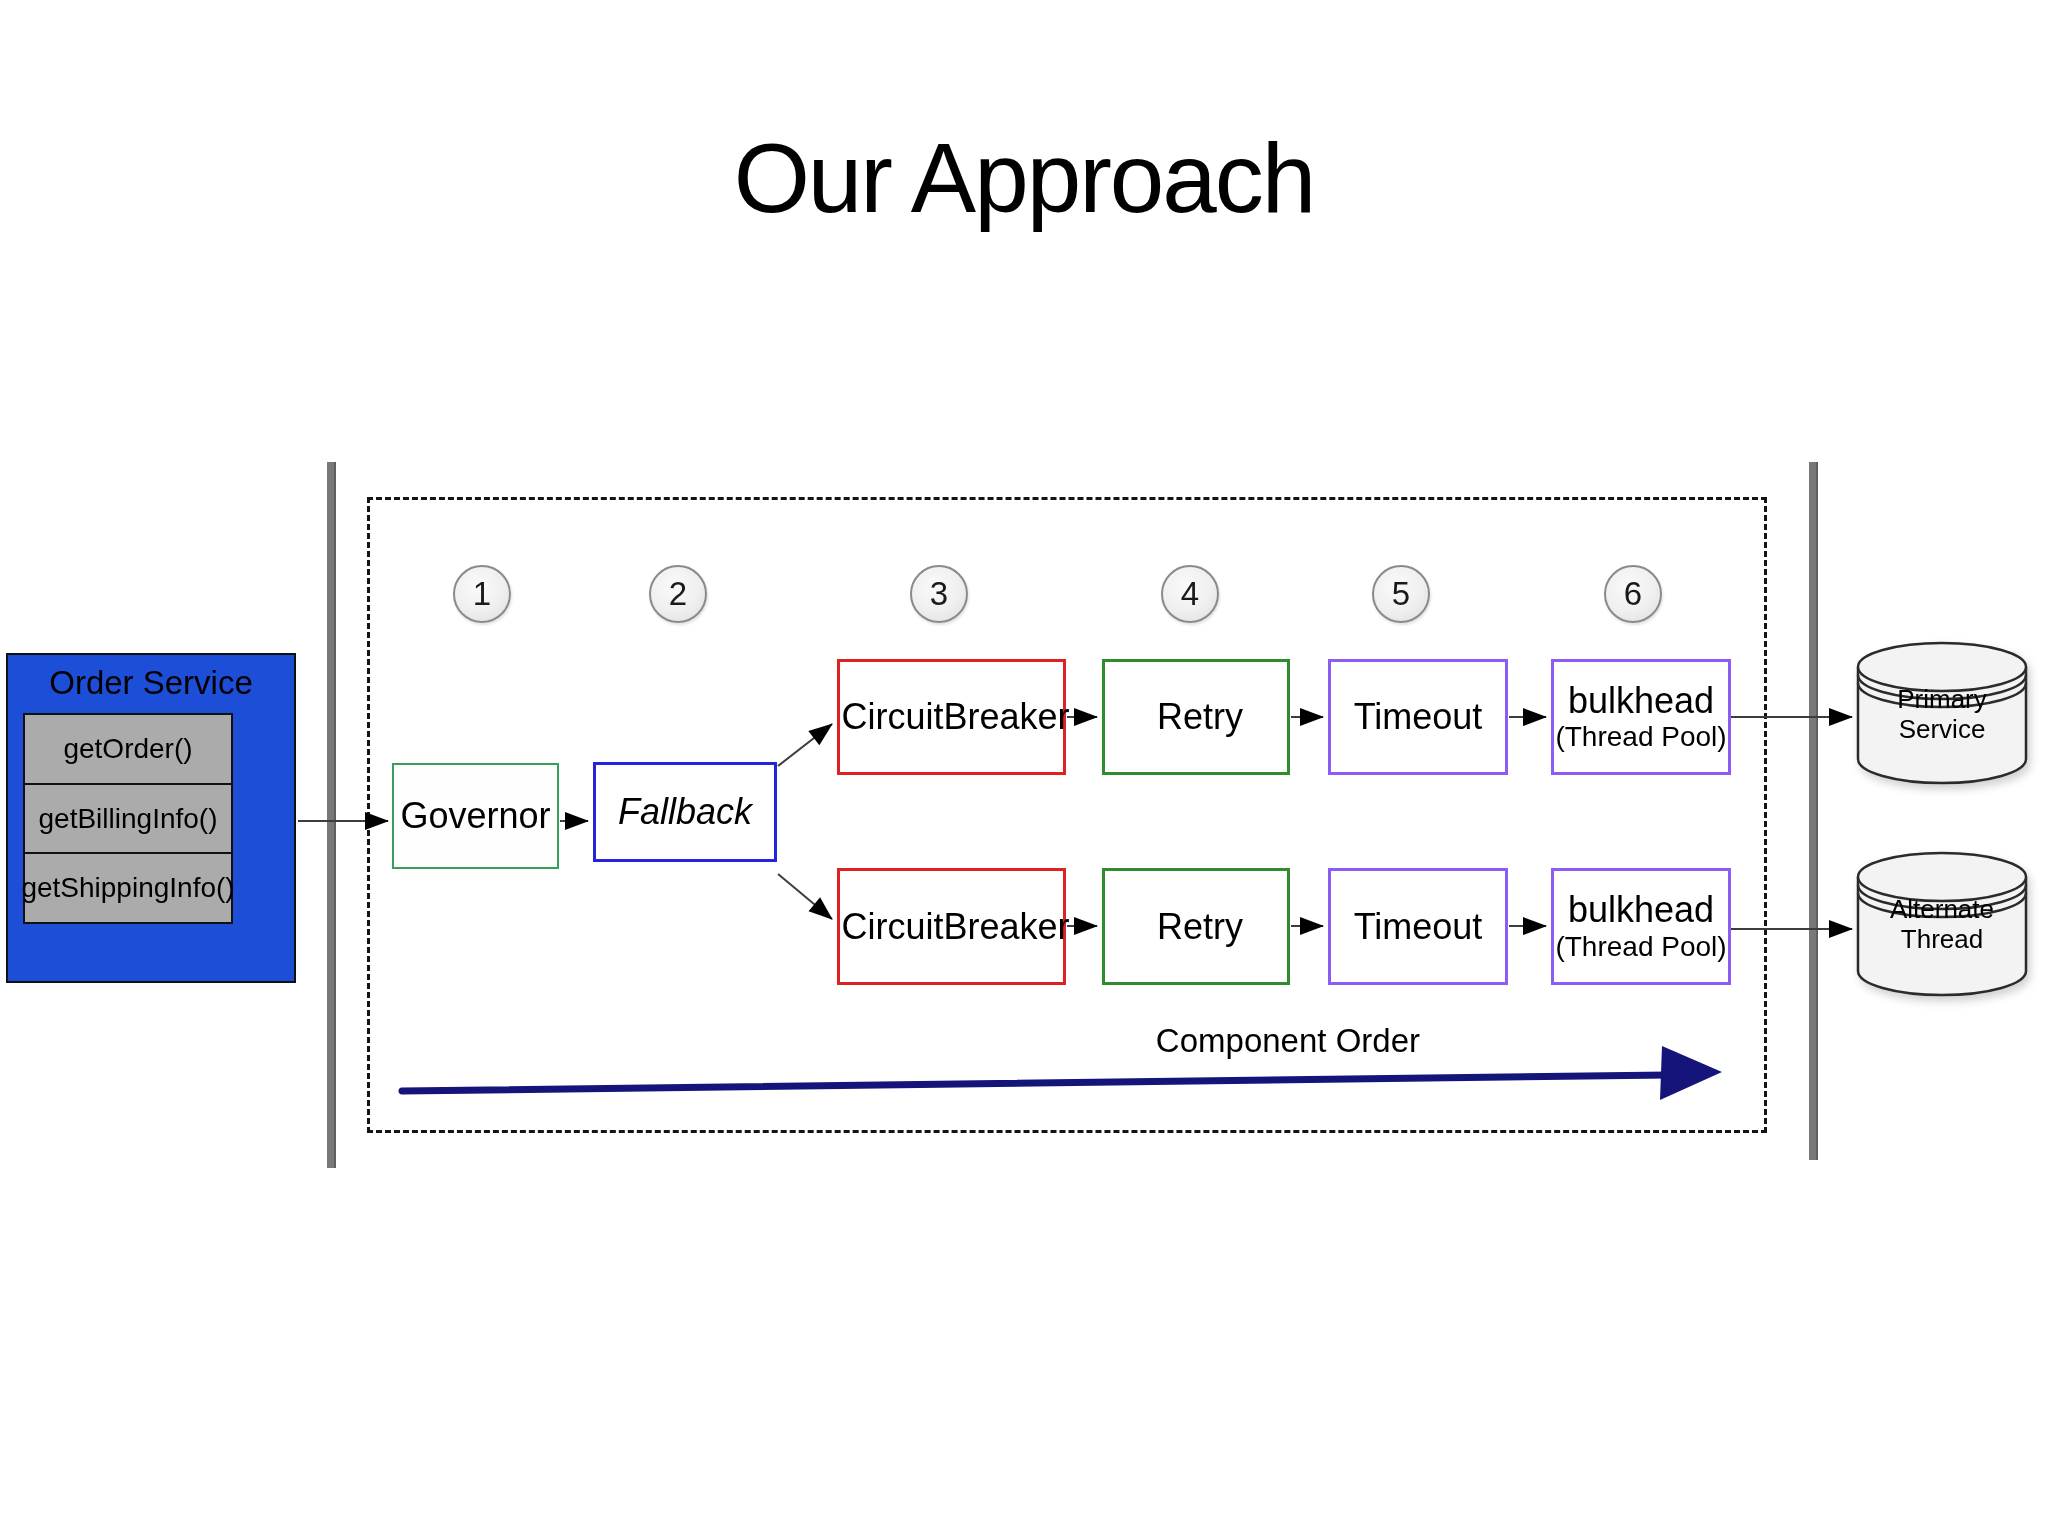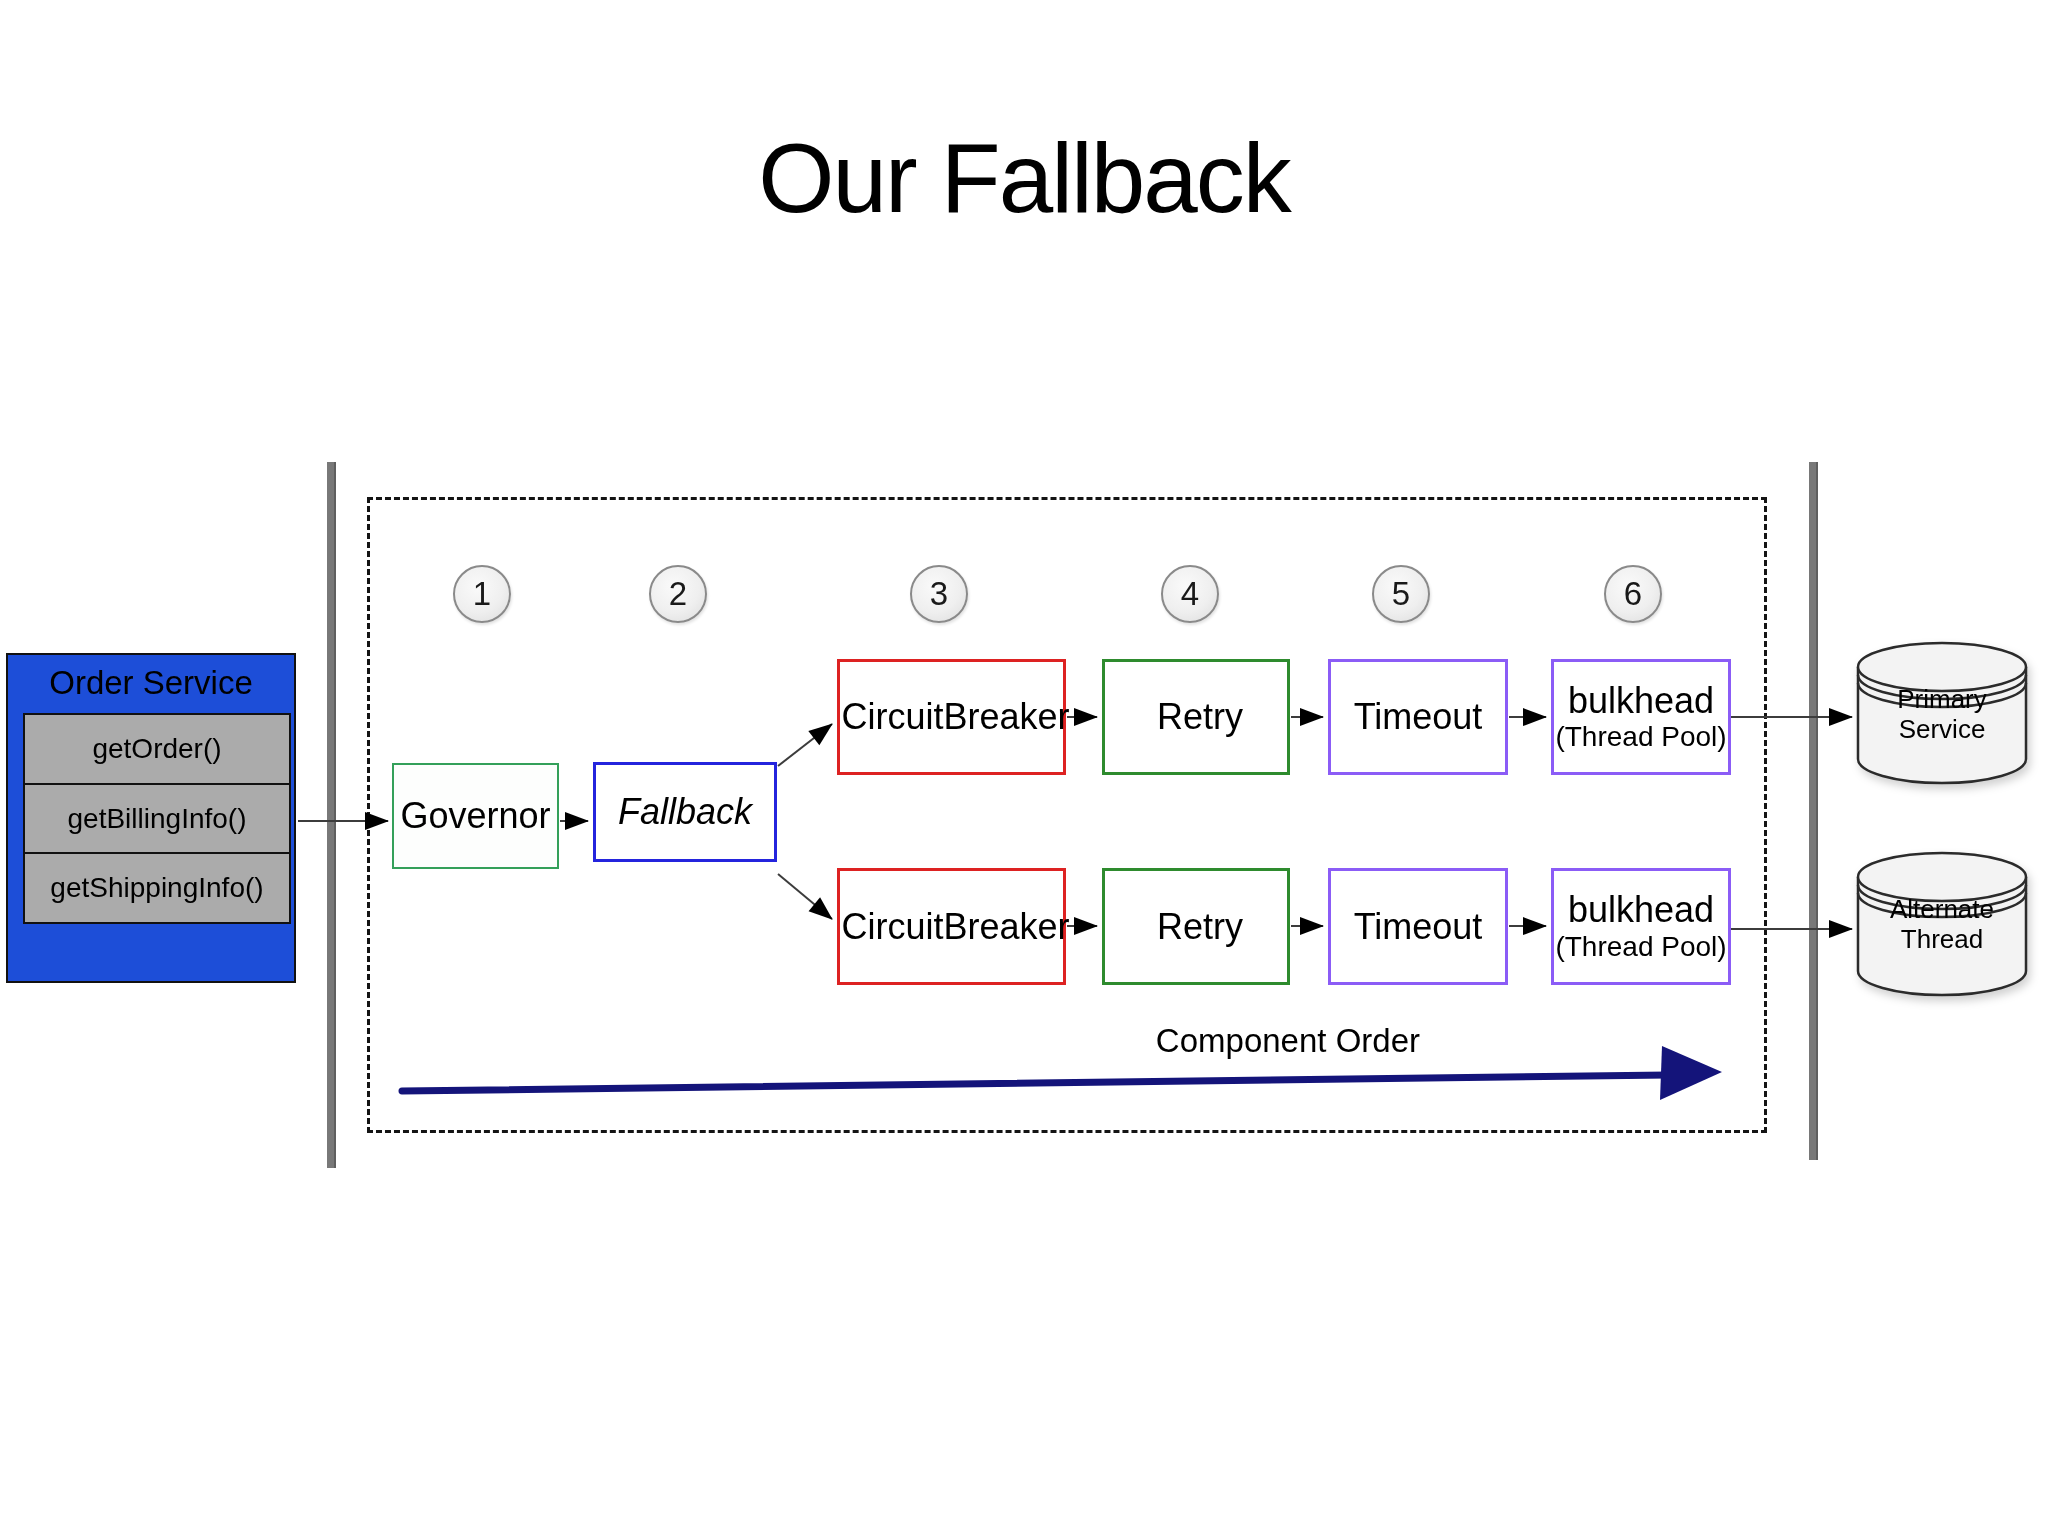--- a/index.html
+++ b/index.html
@@ -10,21 +10,21 @@
   .title{
     position:absolute;left:0;right:0;top:122px;margin:0;
     text-align:center;font-size:98px;font-weight:400;letter-spacing:-2px;color:#000;
   }
   
   .order-service{
     position:absolute;left:6px;top:653px;width:290px;height:330px;
     border:2.5px solid #111;background:#1d4ed8;box-sizing:border-box;
   }
   .os-title{margin-top:9px;text-align:center;font-size:33px;}
-  .os-methods{position:absolute;left:15px;top:58px;width:268px;}
+  .os-methods{position:absolute;left:15px;top:58px;width:210px;}
   .os-method{
     height:72px;background:#ababab;border:2.5px solid #111;box-sizing:border-box;
     margin-top:-2.5px;display:flex;align-items:center;justify-content:center;
     font-size:28px;
   }
   .os-method:first-child{margin-top:0;}
   
   .vbar{position:absolute;width:9px;background:#787878;box-shadow:inset -2px 0 0 #5f5f5f;}
   .vbar.left{left:327px;top:462px;height:706px;}
   .vbar.right{left:1809px;top:462px;height:698px;}
@@ -63,21 +63,21 @@
     position:absolute;left:0;right:0;top:44px;text-align:center;
     font-size:26px;line-height:1.15;padding:0 18px;
   }
   .overlay{position:absolute;left:0;top:0;pointer-events:none;}
 </style>
 </head>
 <body>
 
 <div class="canvas">
 
-  <h1 class="title">Our Fallback</h1>
+  <h1 class="title">Our Approach</h1>
 
   <div class="order-service">
     <div class="os-title">Order Service</div>
     <div class="os-methods">
       <div class="os-method">getOrder()</div>
       <div class="os-method">getBillingInfo()</div>
       <div class="os-method">getShippingInfo()</div>
     </div>
   </div>
 

